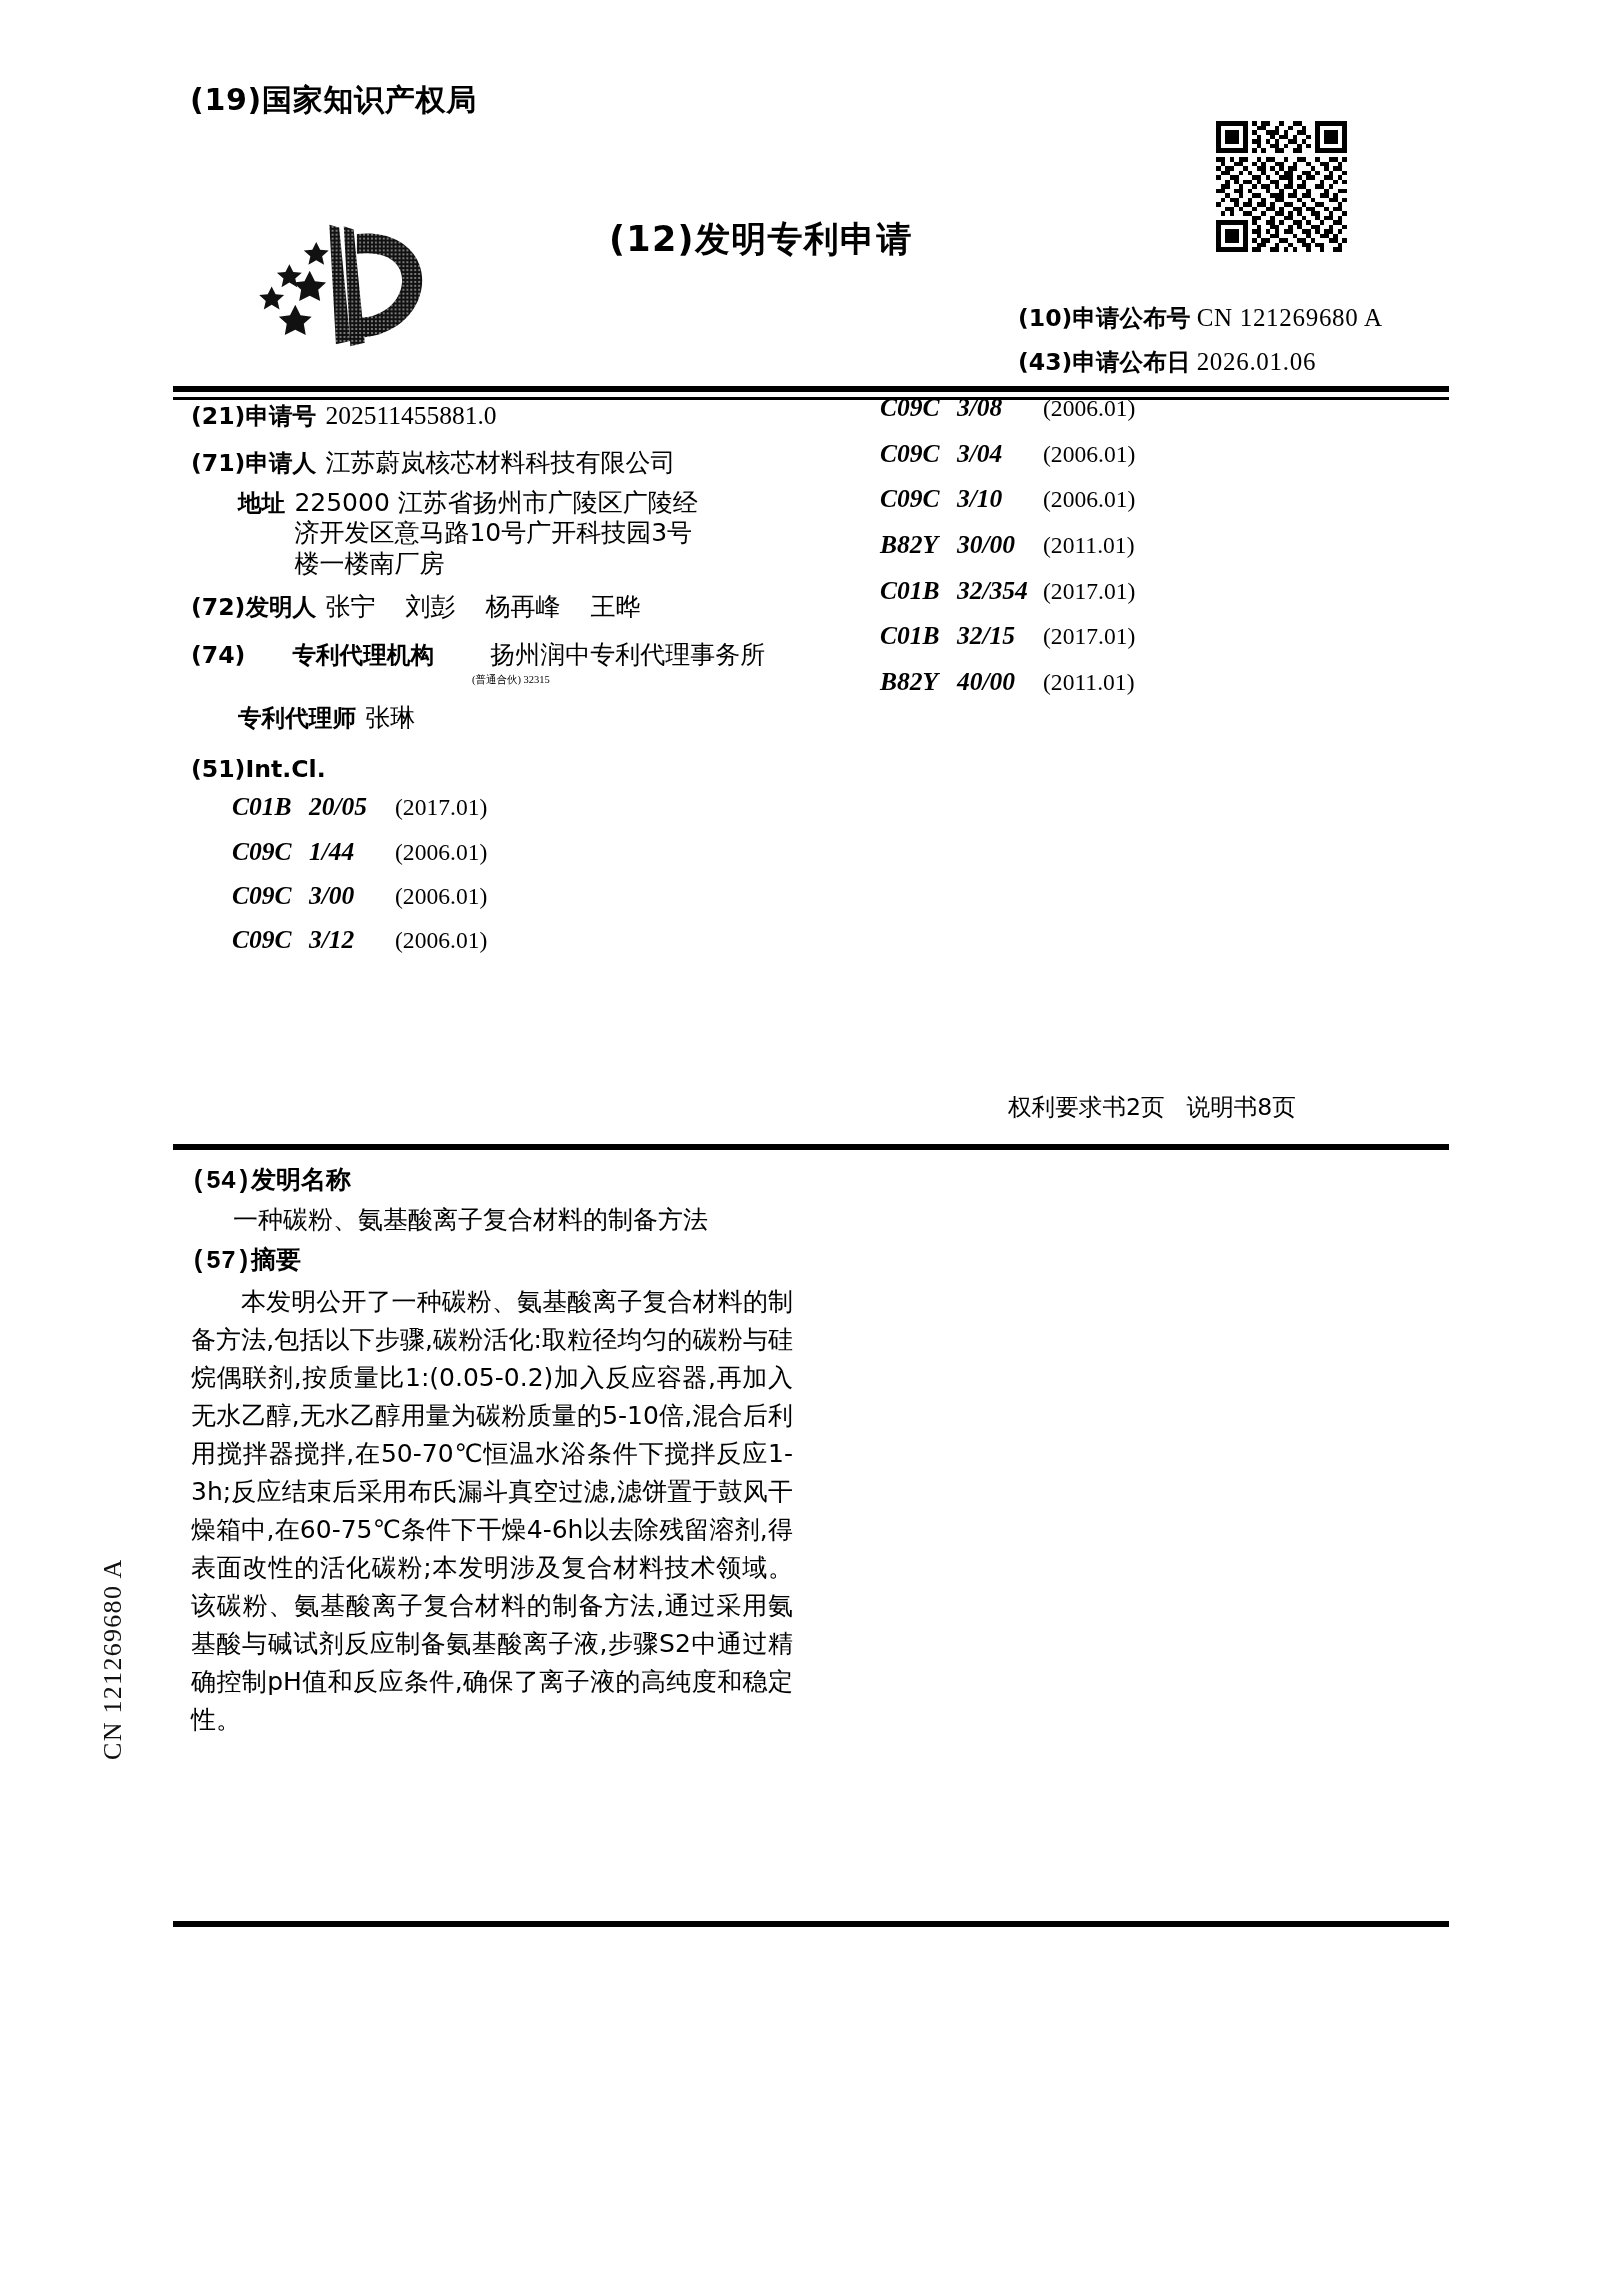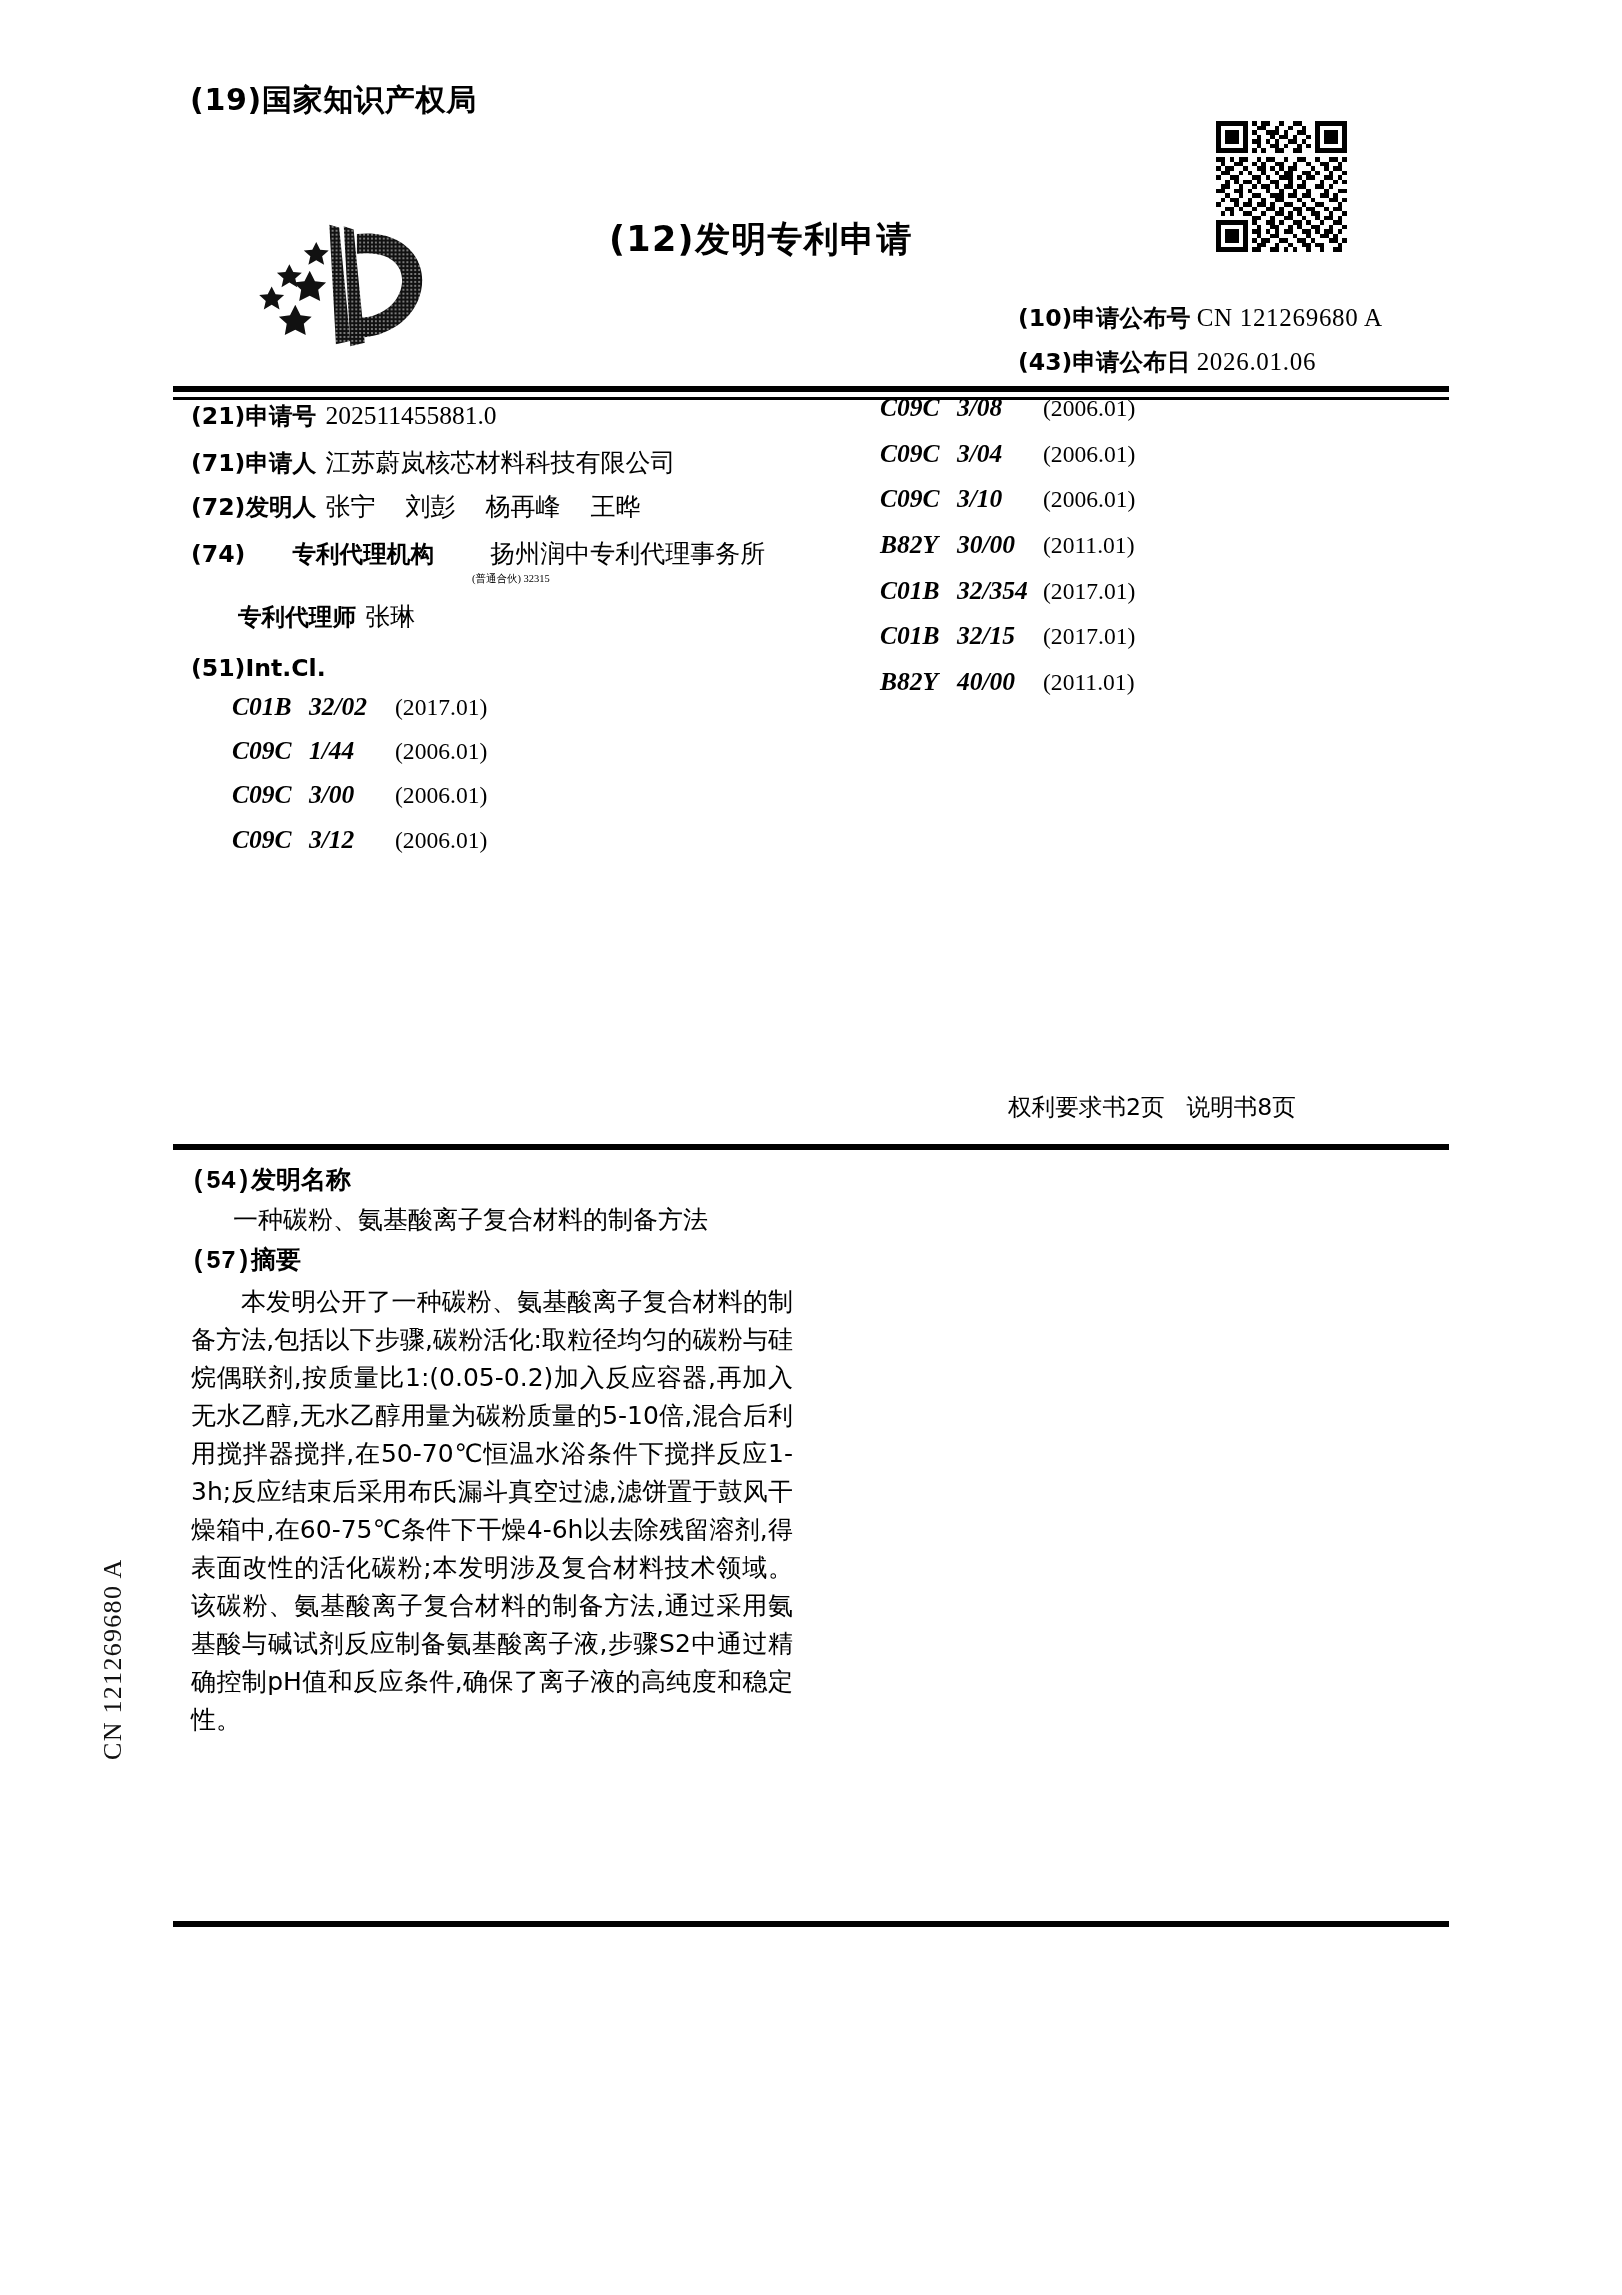--- a/index.html
+++ b/index.html
@@ -488,20 +488,28 @@
       <span class="txt">202511455881.0</span>
     </div>
 
 
     <div class="fld" style="margin-bottom:9.2px;">
       <span class="tag">(71)</span>
       <span class="tag">申请人</span>
       <span class="txt-cjk">江苏蔚岚核芯材料科技有限公司</span>
     </div>
 
+    <div class="fld sub-indent" style="margin-bottom:10.5px;">
+      <span class="tag">地址</span>
+      <span class="txt-cjk">
+        <span class="addr-line" style="display:block">225000 江苏省扬州市广陵区广陵经</span>
+        <span class="addr-line" style="display:block">济开发区意马路10号广开科技园3号</span>
+        <span class="addr-line" style="display:block">楼一楼南厂房</span>
+      </span>
+    </div>
 
     <div class="fld" style="margin-top:13px;margin-bottom:17px;">
       <span class="tag">(72)</span>
       <span class="tag">发明人</span>
       <span class="txt-cjk inventors">
         <span>张宁</span><span>刘彭</span><span>杨再峰</span><span>王晔</span>
       </span>
     </div>
 
     <div class="fld" style="margin-bottom:2.6px;gap:47px;">
@@ -515,21 +523,21 @@
       <span class="tag">专利代理师</span>
       <span class="txt-cjk">张琳</span>
     </div>
 
     <div class="ipc-head">
       <span>(51)</span><span>Int.Cl.</span>
     </div>
 
     <div style="margin-left:41px;">
       <div class="ipc-row">
-        <span class="sym">C01B</span><span class="grp">32/02</span><span class="ver">(2017.01)</span>
+        <span class="sym">C01B</span><span class="grp">20/05</span><span class="ver">(2017.01)</span>
       </div>
       <div class="ipc-row">
         <span class="sym">C09C</span><span class="grp">1/44</span><span class="ver">(2006.01)</span>
       </div>
       <div class="ipc-row">
         <span class="sym">C09C</span><span class="grp">3/00</span><span class="ver">(2006.01)</span>
       </div>
       <div class="ipc-row">
         <span class="sym">C09C</span><span class="grp">3/12</span><span class="ver">(2006.01)</span>
       </div>

